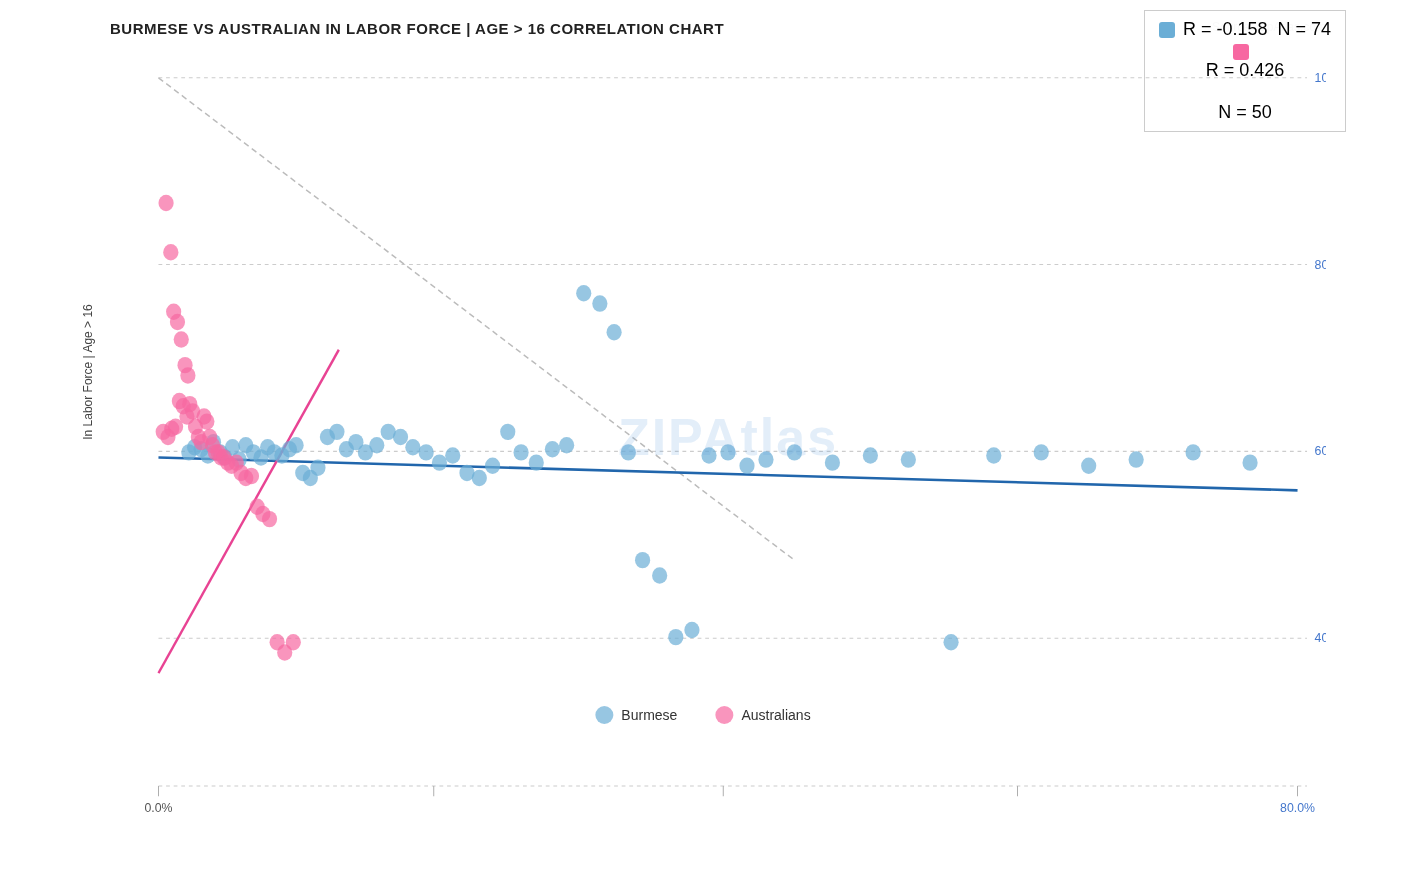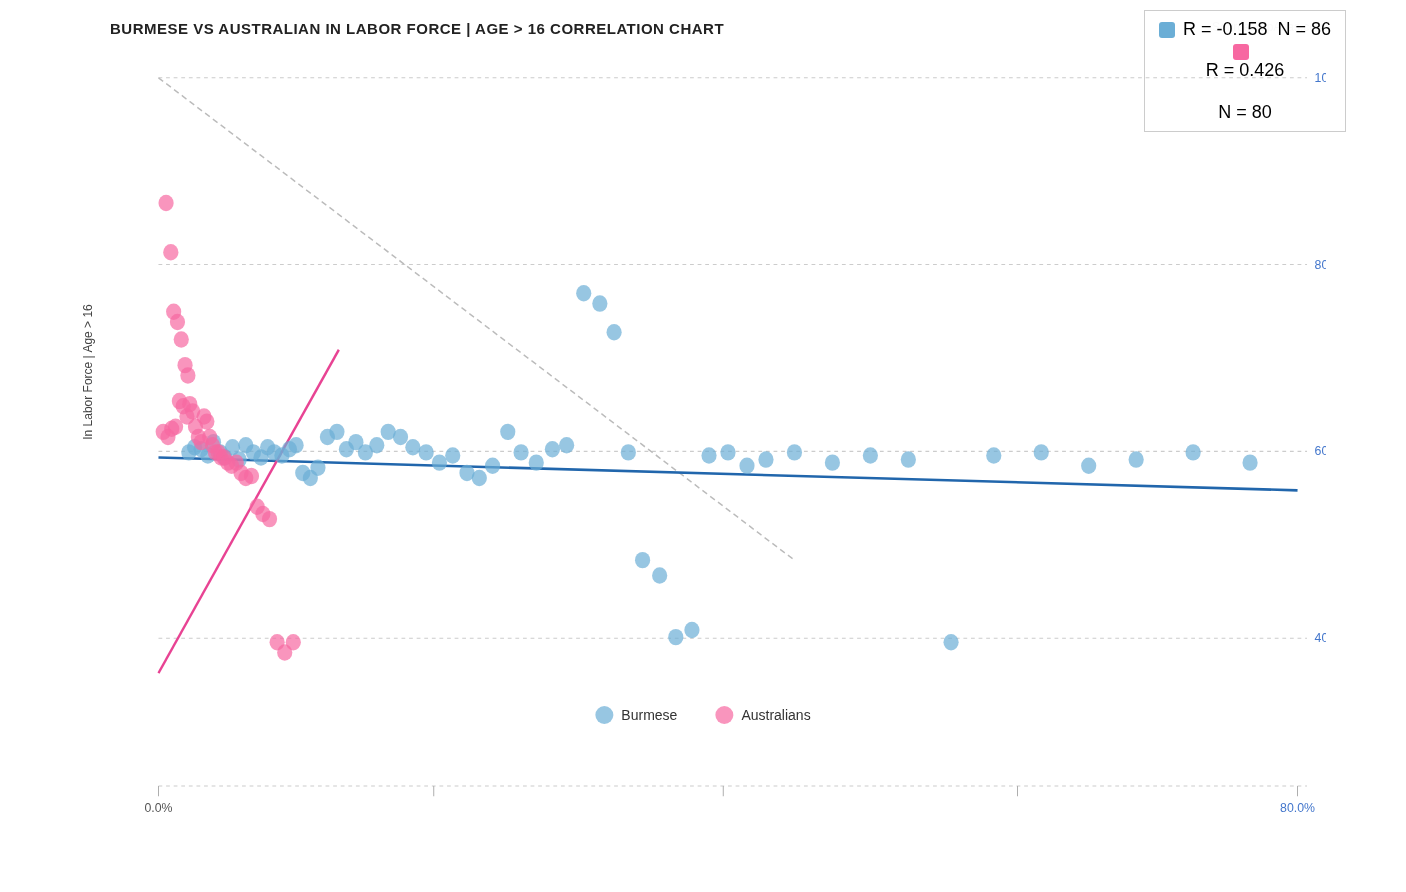--- a/index.html
+++ b/index.html
@@ -92,32 +92,33 @@
 <body>
 
 <div class="chart-container">
   <div class="chart-title">BURMESE VS AUSTRALIAN IN LABOR FORCE | AGE &gt; 16 CORRELATION CHART</div>
   <div class="source-label">Source: ZipAtlas.com</div>
 
   <div class="legend">
     <div class="legend-row">
       <div class="legend-swatch" style="background:#6baed6;"></div>
       <span>R = -0.158</span>&nbsp;&nbsp;
-      <span>N = 86</span>
+      <span>N = 74</span>
     </div>
     <div class="legend-row">
       <div class="legend-swatch" style="background:#f768a1;"></div>
       <span>R =  0.426</span>&nbsp;&nbsp;
-      <span>N = 80</span>
+      <span>N = 50</span>
     </div>
   </div>
 
   <div style="position:absolute; left:20px; top:50%; transform:translateY(-50%) rotate(-90deg); font-size:12px; color:#444; white-space:nowrap;">In Labor Force | Age &gt; 16</div>
 
   <div style="position:relative; margin-left:50px; margin-top:0; height:780px;">
+    <div class="watermark">ZIPAtlas</div>
     <svg id="scatter-svg" viewBox="0 0 1260 760" preserveAspectRatio="none" style="width:100%;height:100%;">
 
       <line x1="30" y1="30" x2="1240" y2="30" stroke="#ccc" stroke-dasharray="4,4" stroke-width="1"></line>
       <line x1="30" y1="212" x2="1240" y2="212" stroke="#ccc" stroke-dasharray="4,4" stroke-width="1"></line>
       <line x1="30" y1="394" x2="1240" y2="394" stroke="#ccc" stroke-dasharray="4,4" stroke-width="1"></line>
       <line x1="30" y1="576" x2="1240" y2="576" stroke="#ccc" stroke-dasharray="4,4" stroke-width="1"></line>
       <line x1="30" y1="720" x2="1240" y2="720" stroke="#ccc" stroke-dasharray="4,4" stroke-width="1"></line>
 
       <text x="1248" y="34" font-size="13" fill="#4477cc" text-anchor="start">100.0%</text>
       <text x="1248" y="216" font-size="13" fill="#4477cc" text-anchor="start">80.0%</text>

